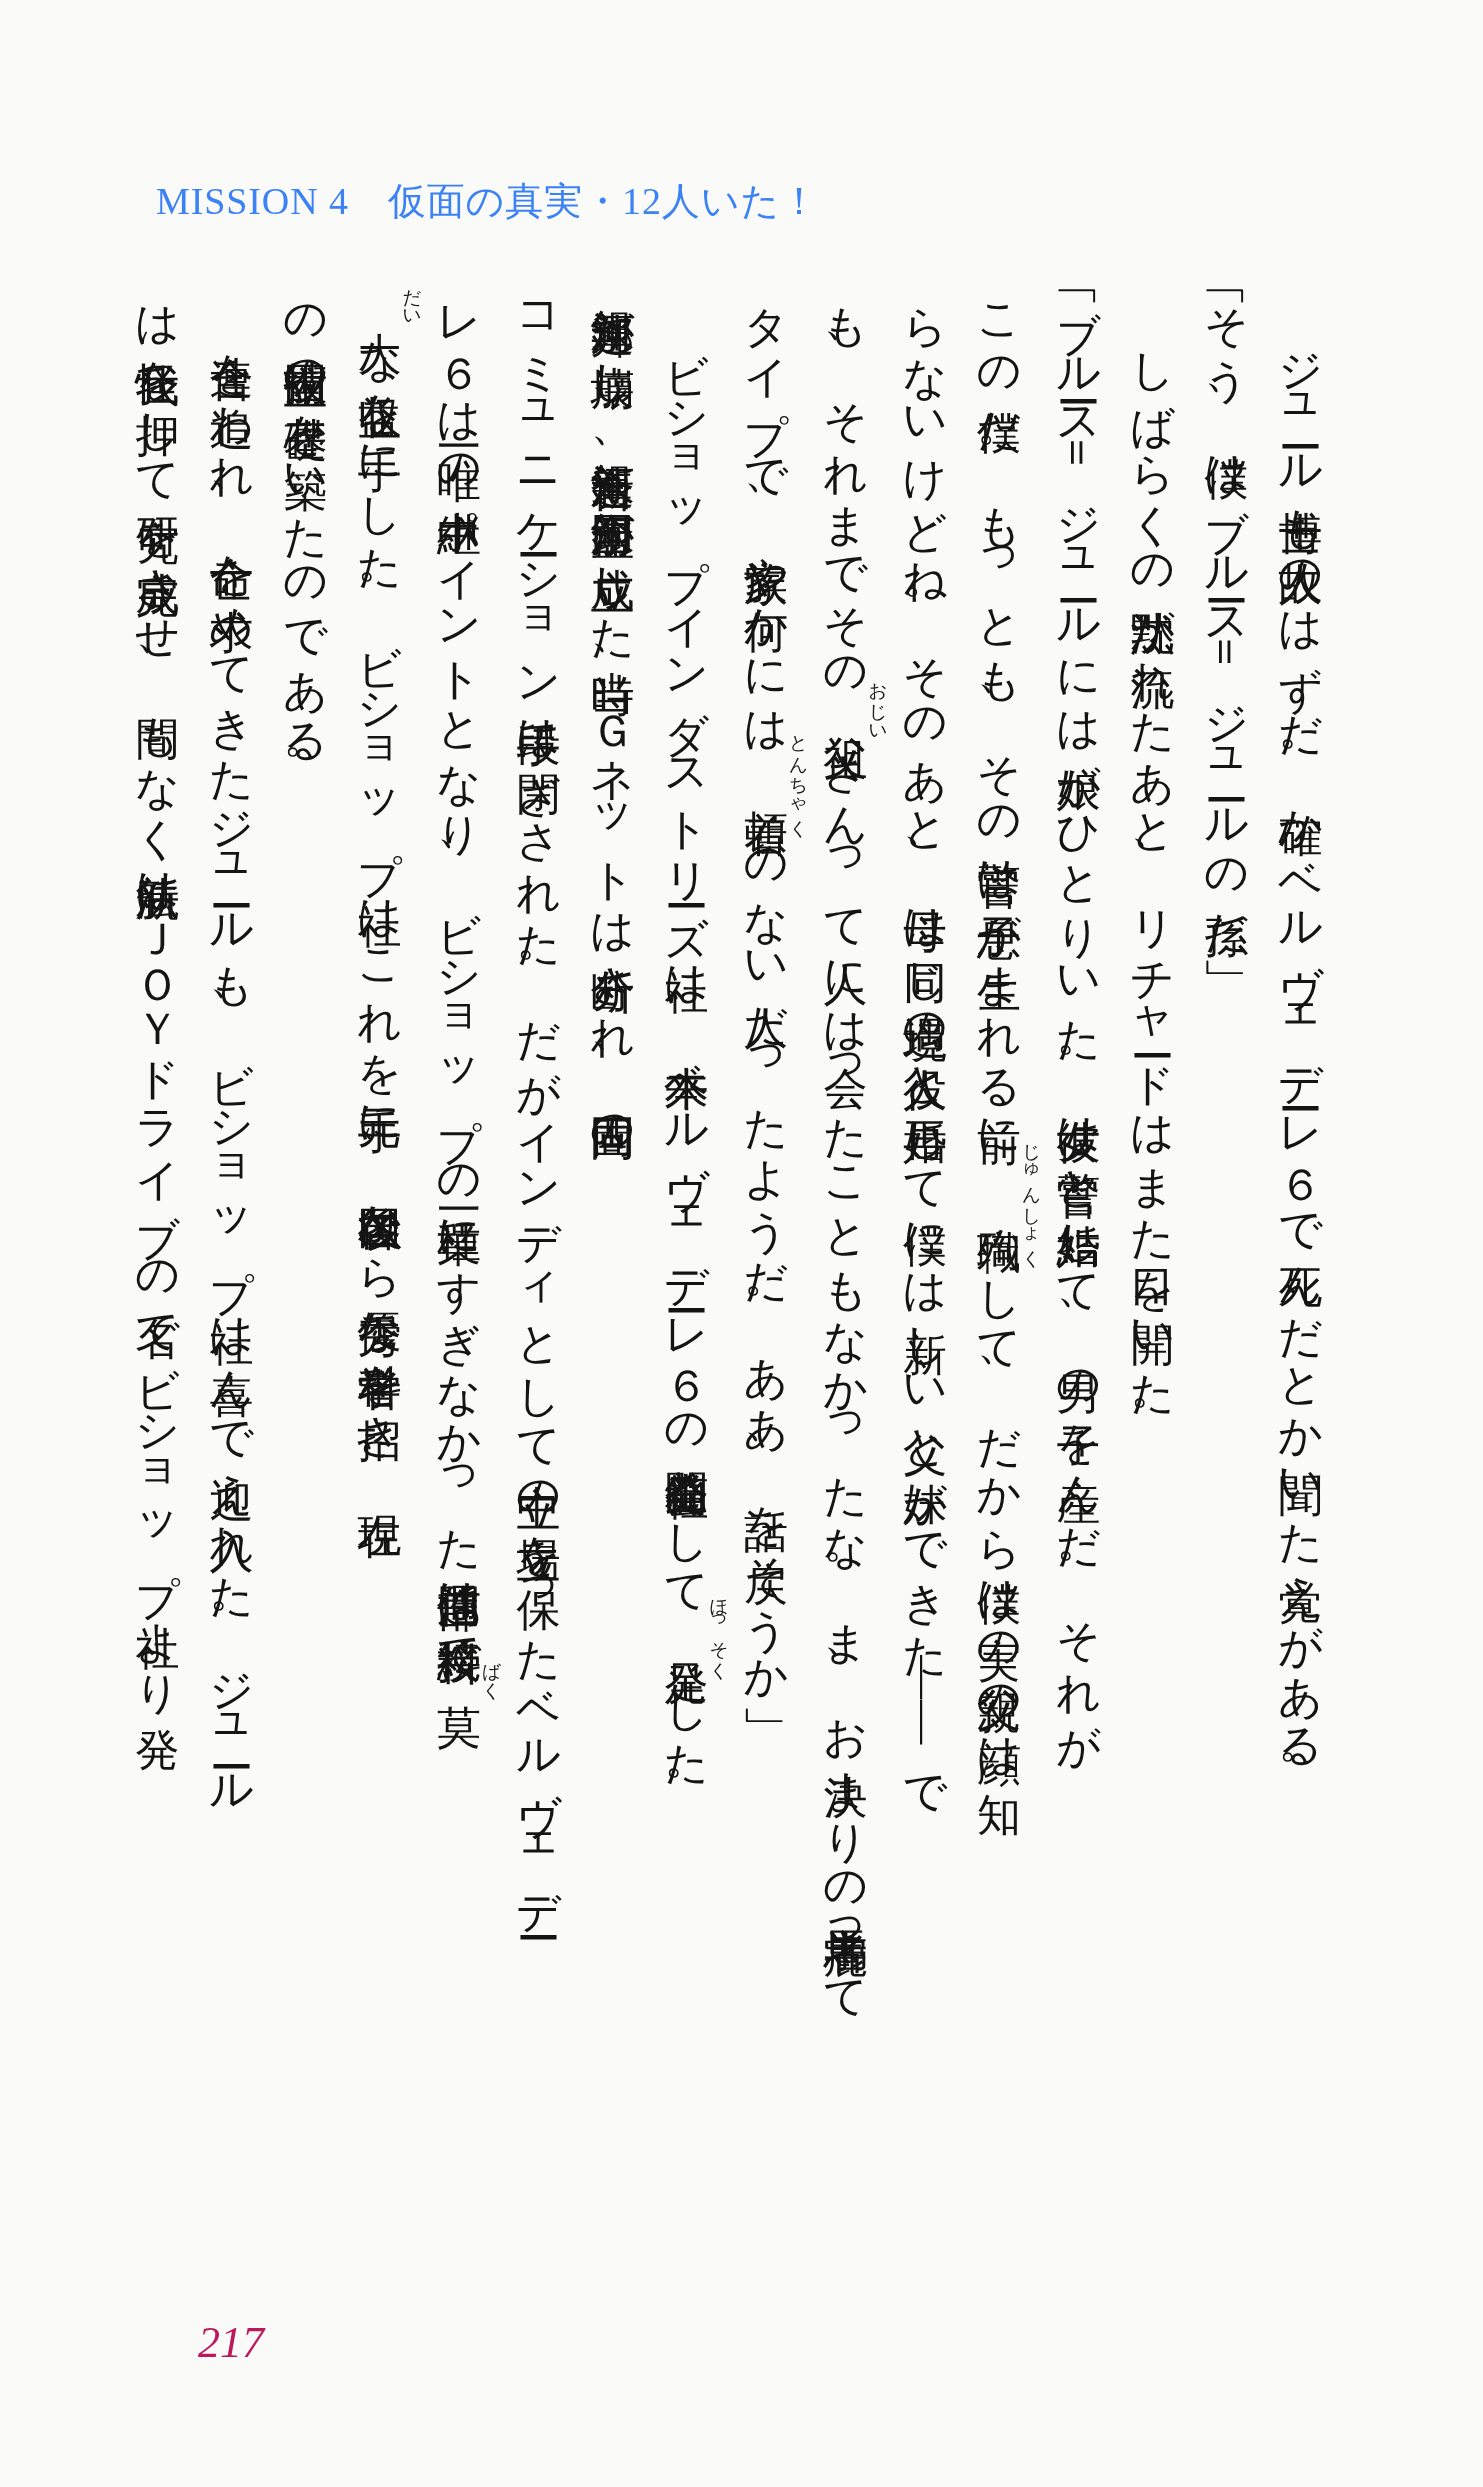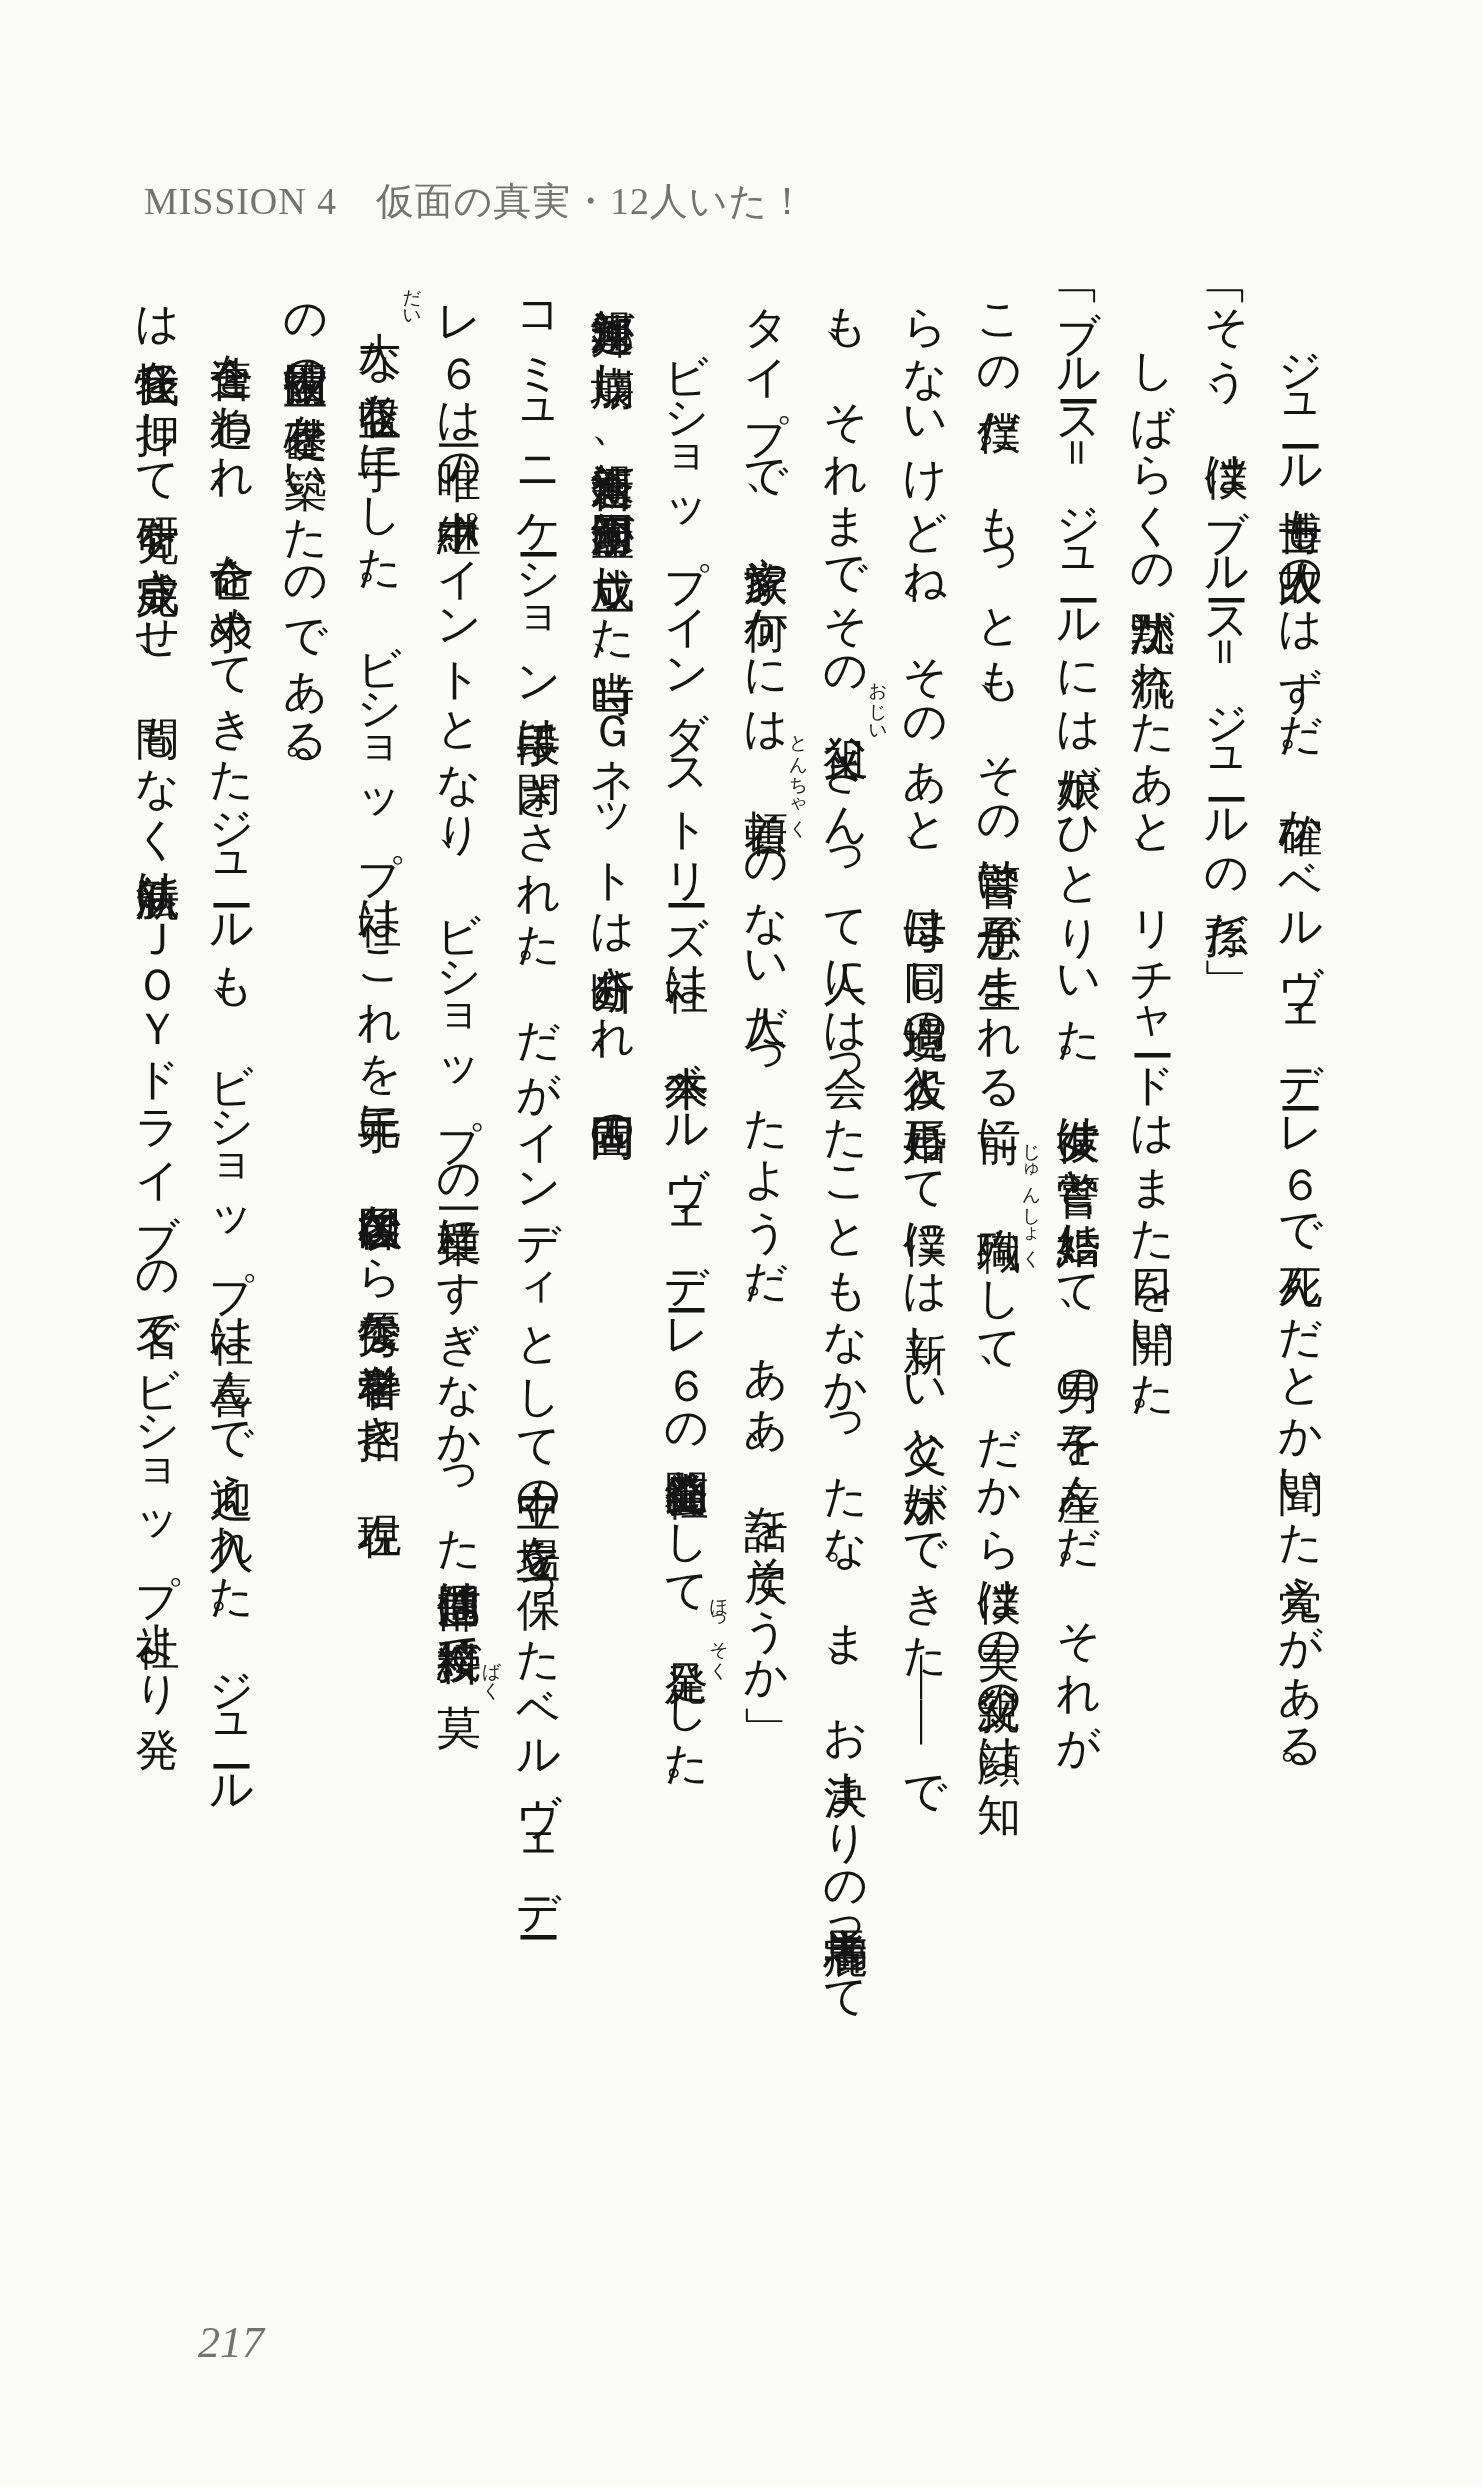--- a/index.html
+++ b/index.html
@@ -12,26 +12,26 @@
     width: 1484px;
     height: 2487px;
     margin: 0 auto;
     background: #fafaf8;
     color: #161616;
     font-family: "Liberation Serif", "DejaVu Serif", serif;
     overflow: hidden;
   }
   .chapter-header {
     position: absolute;
-    left: 144px;
+    left: 156px;
     top: 176px;
     font-size: 38px;
     letter-spacing: 0.9px;
     white-space: nowrap;
-    color: #737373;
+    color: #3b82f6;
   }
   .body-text {
     position: absolute;
     top: 276px;
     right: 147px;
     height: 1943px;
     writing-mode: vertical-rl;
     text-orientation: mixed;
     font-size: 44px;
     line-height: 74px;
@@ -52,21 +52,21 @@
     font-size: 18.5px;
     letter-spacing: 0;
     color: #1c1c1c;
   }
   .page-number {
     position: absolute;
     left: 198px;
     top: 2317px;
     font-size: 44px;
     font-style: italic;
-    color: #737373;
+    color: #be185d;
   }
 </style>
 </head>
 <body>
 
 <div class="page">
   <div class="chapter-header">MISSION 4　仮面の真実・12人いた！</div>
 
   <div class="body-text">
       <div class="col indent">ジュール博士も故人のはずだ。確かベルヴェデーレ６で死んだとか聞いた覚えがある。</div>

